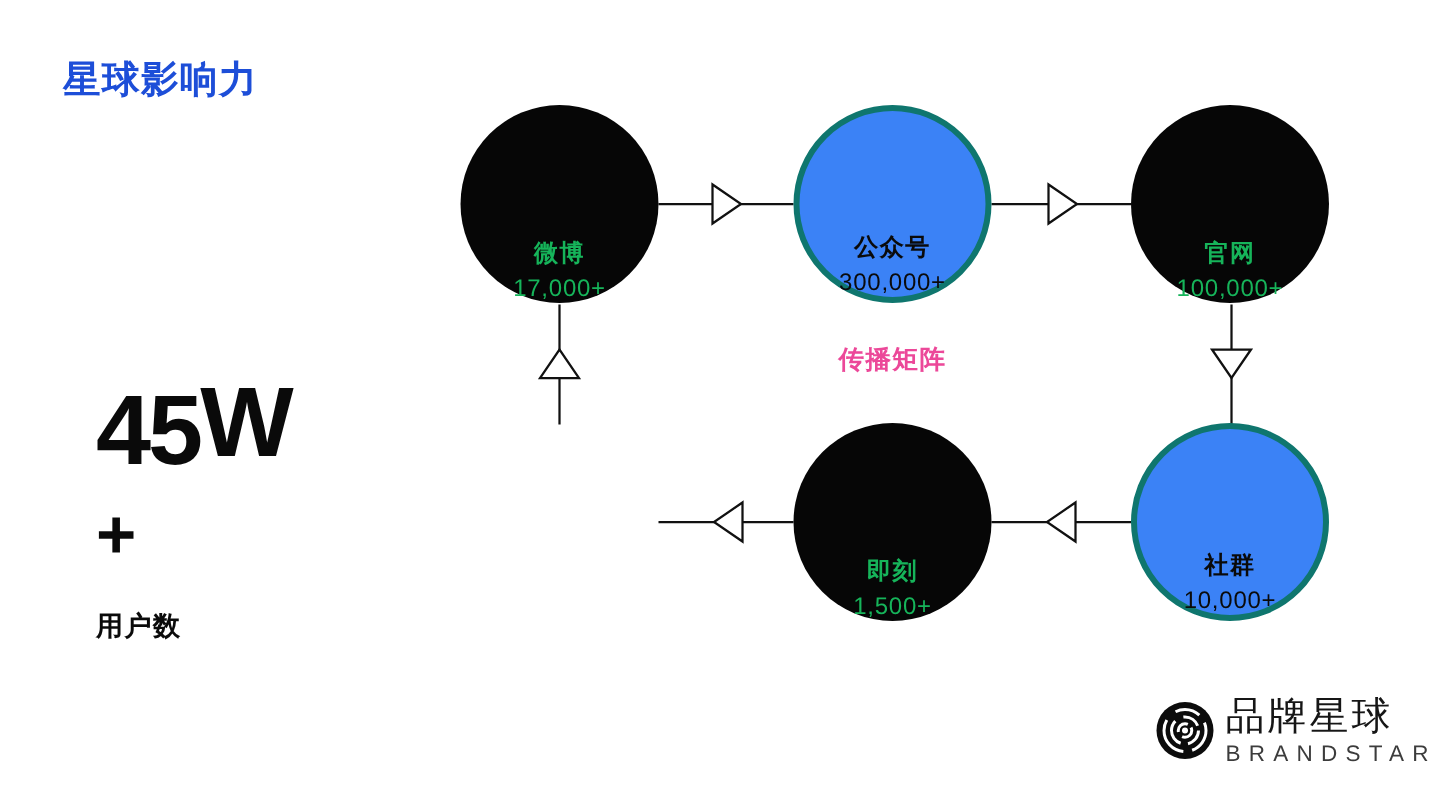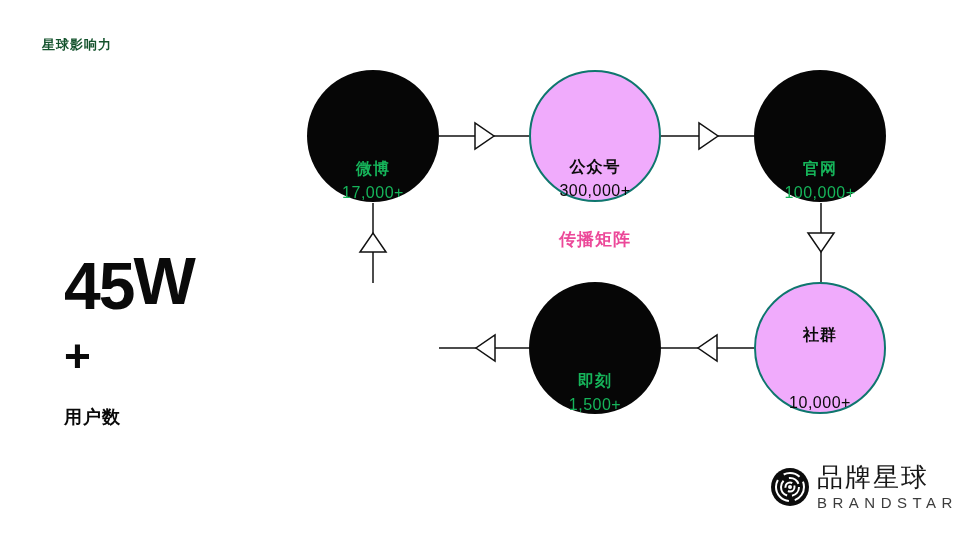--- a/index.html
+++ b/index.html
@@ -4,47 +4,47 @@
 <style>
   html,body { margin:0; padding:0; background:#ffffff; }
   .stage {
     position:relative; width:960px; height:540px; background:#ffffff;
     font-family:"Liberation Sans", sans-serif; overflow:hidden;
   }
 
   
   .page-title {
     position:absolute; left:42px; top:36px;
-    font-size:13px; font-weight:700; color:#14532d; letter-spacing:1px;
+    font-size:25px; font-weight:700; color:#1d4ed8; letter-spacing:1px;
   }
 
   
   .stat { position:absolute; left:64px; top:253px; color:#0a0a0a; }
   .stat-value { font-size:66px; font-weight:800; letter-spacing:-2px; line-height:1; }
   .stat-unit  { display:inline-block; transform:translateY(-5px); }
   .stat-plus  { font-size:46px; font-weight:800; line-height:1; margin-top:14px; }
   .stat-caption { font-size:18px; font-weight:700; margin-top:26px; letter-spacing:1px; }
 
   
   .node {
     position:absolute; width:132px; height:132px; border-radius:50%;
     display:flex; flex-direction:column; align-items:center; justify-content:flex-end;
     text-align:center; box-sizing:border-box;
   }
   .node.black { background:#060606; color:#16b45a; }
-  .node.green { background:#f0abfc; border:2px solid #0f766e; color:#0a0a0a; }
+  .node.green { background:#3b82f6; border:4px solid #0f766e; color:#0a0a0a; }
   .node-label { font-size:16px; font-weight:700; letter-spacing:1px; }
   .node-value { font-size:16px; font-weight:400; margin-top:4px; letter-spacing:0.5px; }
 
   .n-weibo        { left:307px; top:70px;  }
   .n-gongzhonghao { left:529px; top:70px;  }
   .n-guanwang     { left:754px; top:70px;  }
   .n-pengyouquan  { left:307px; top:282px; }
   .n-jike         { left:529px; top:282px; }
-  .n-shequn       { left:754px; top:282px;gap:44px; }
+  .n-shequn       { left:754px; top:282px; }
 
   .center-label {
     position:absolute; left:535px; top:228px; width:120px; text-align:center;
     font-size:17px; font-weight:700; color:#ec4899; letter-spacing:1px;
   }
 
   .arrows { position:absolute; left:0; top:0; pointer-events:none; }
 
   
   .logo { position:absolute; left:770px; top:463px; display:flex; align-items:center; }

